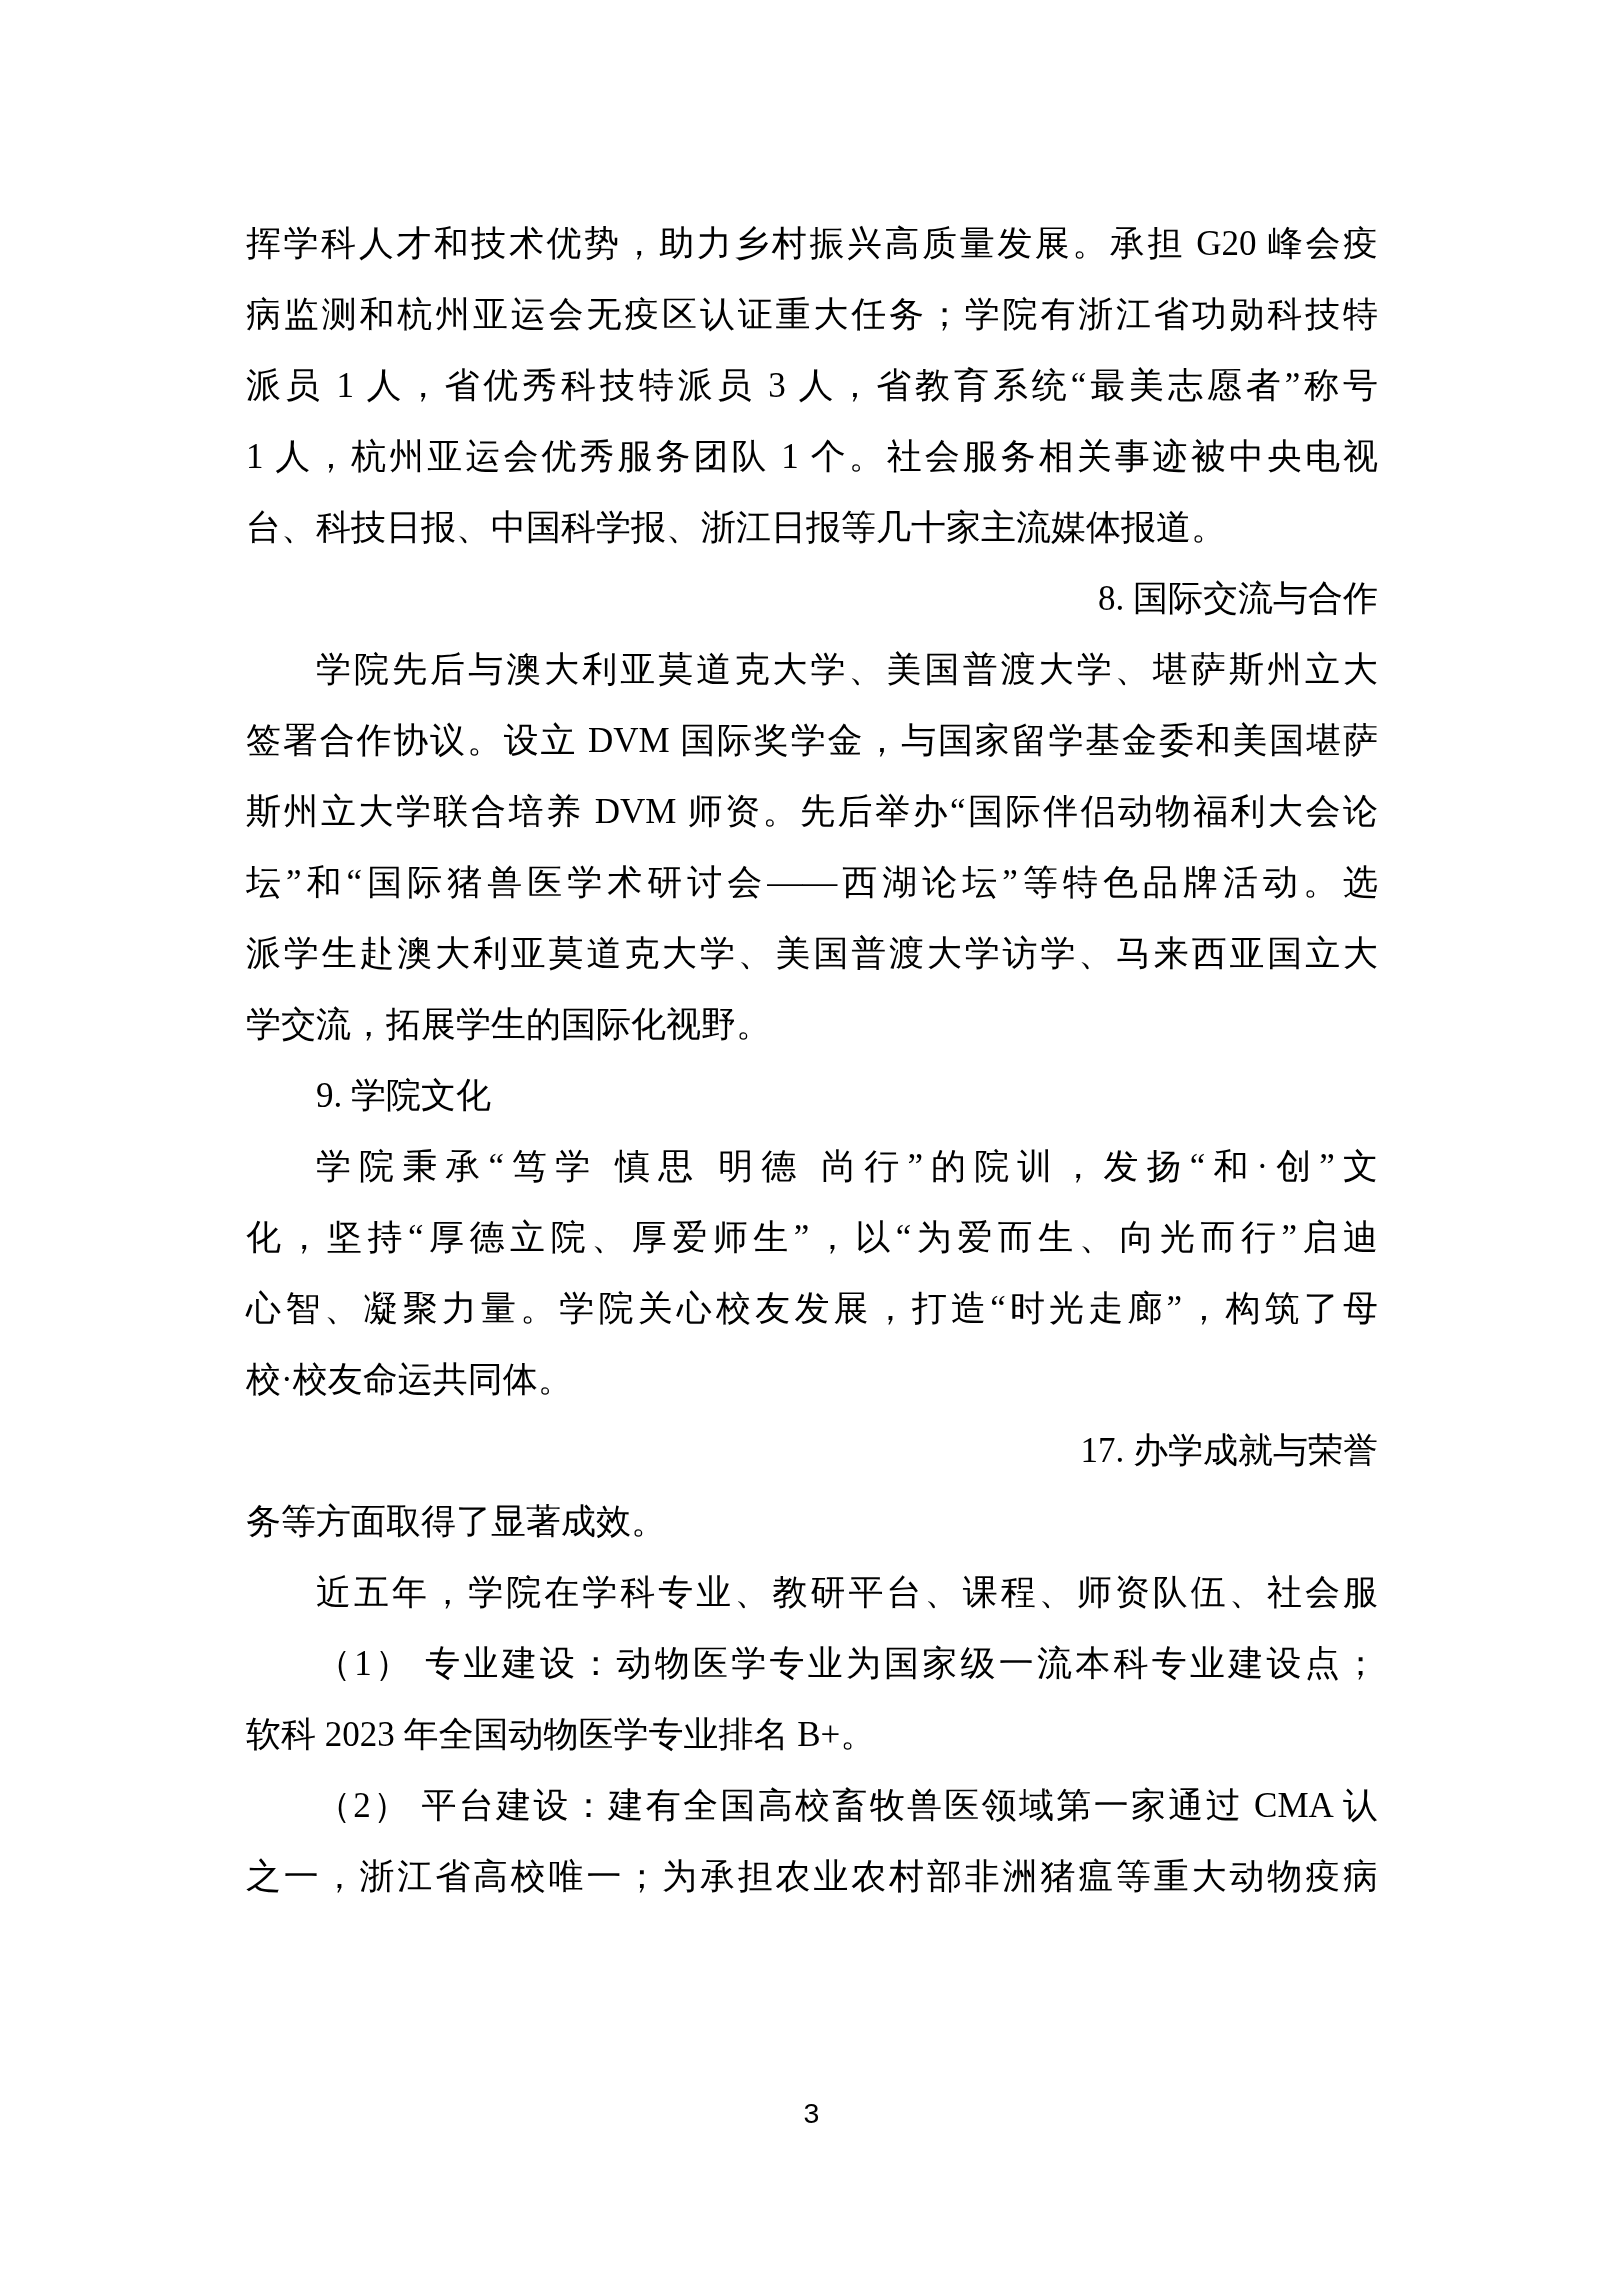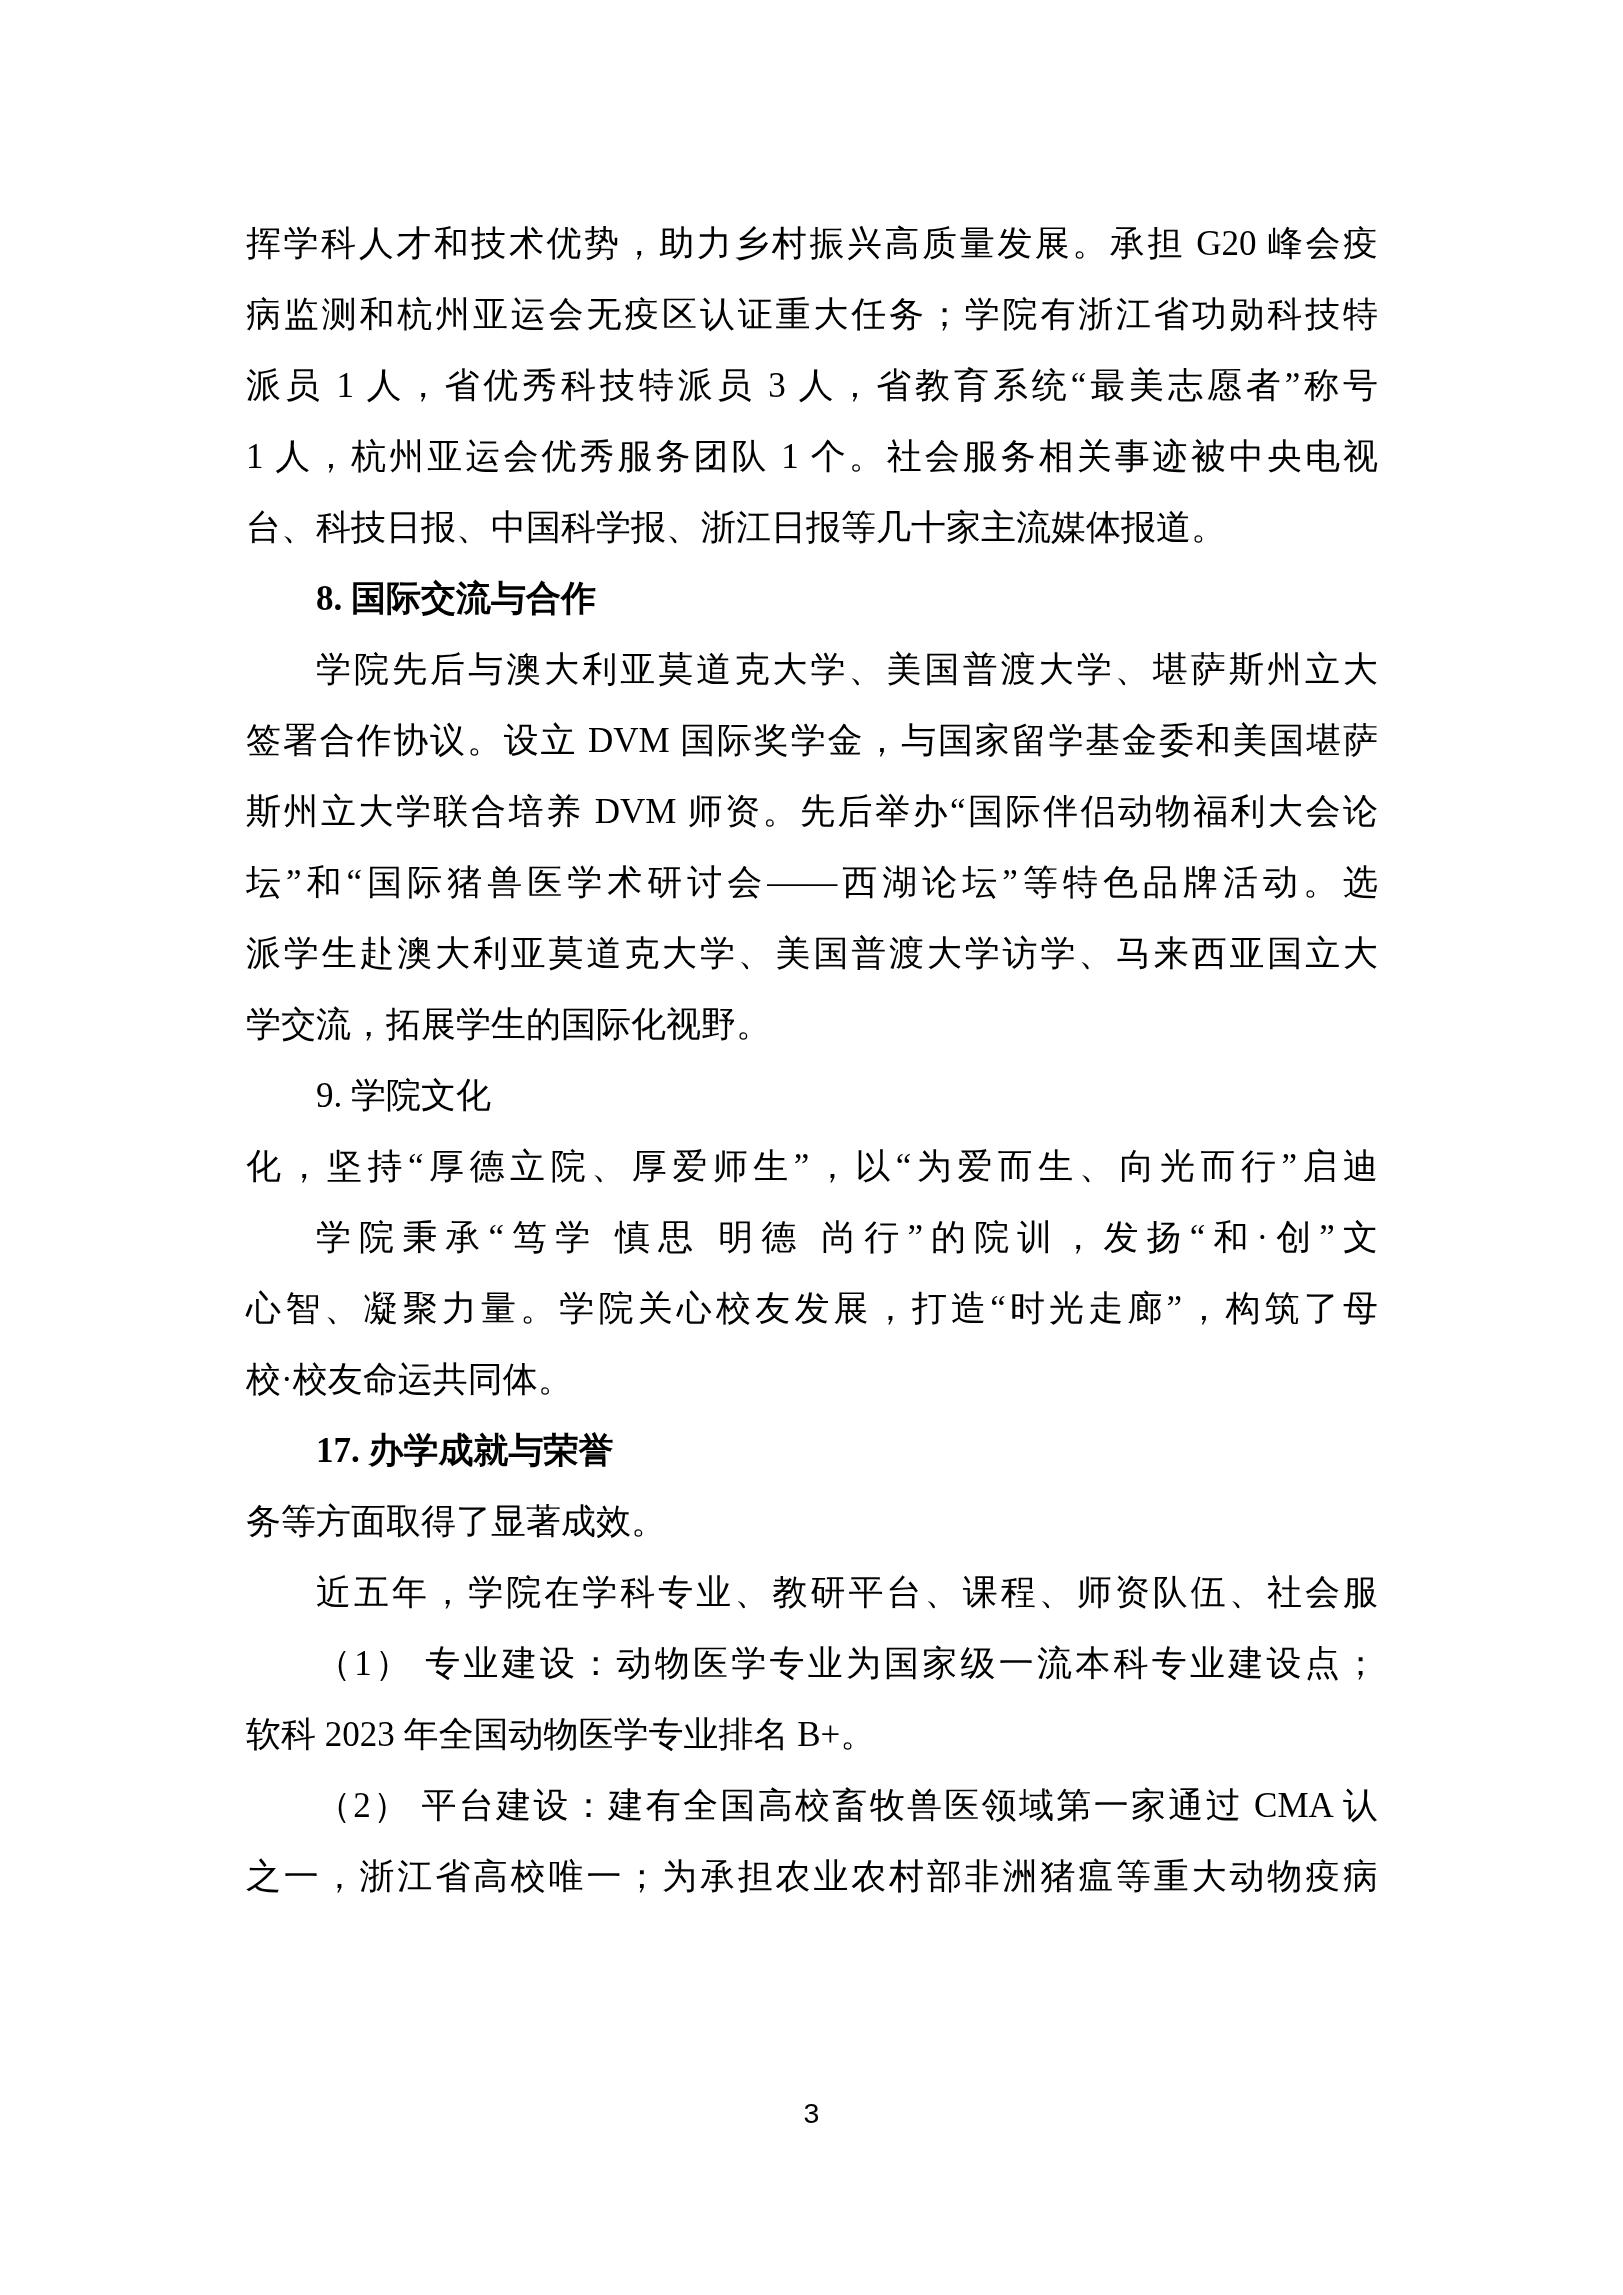--- a/index.html
+++ b/index.html
@@ -26,21 +26,21 @@
     text-align:left;
   }
   
   .j{
     white-space:normal;
     text-align:justify;
     text-align-last:justify;
     text-justify:inter-character;
   }
   .ind{ text-indent:70px; }
-  .bold{ font-weight:bold; }
+  .bold{ font-weight:normal;text-align:right; }
   .b{ font-weight:normal; }
   .footer{
     position:absolute;
     left:0;
     top:2093px;
     width:100%;
     text-align:center;
     font-size:28.5px;
     line-height:40px;
     font-family:"Liberation Sans","DejaVu Sans",sans-serif;
@@ -63,22 +63,22 @@
 
     <div class="ln j ind">学院先后与澳大利亚莫道克大学、美国普渡大学、堪萨斯州立大</div>
     <div class="ln j">签署合作协议。设立 DVM 国际奖学金，与国家留学基金委和美国堪萨</div>
     <div class="ln j">斯州立大学联合培养 DVM 师资。先后举办“国际伴侣动物福利大会论</div>
     <div class="ln j">坛”和“国际猪兽医学术研讨会——西湖论坛”等特色品牌活动。选</div>
     <div class="ln j">派学生赴澳大利亚莫道克大学、美国普渡大学访学、马来西亚国立大</div>
     <div class="ln">学交流，拓展学生的国际化视野。</div>
 
     <div class="ln ind">9. 学院文化</div>
 
+    <div class="ln j ind">学院秉承“笃学 慎思 明德 尚行”的院训，发扬“和·创”文</div>
     <div class="ln j">化，坚持“厚德立院、厚爱师生”，以“为爱而生、向光而行”启迪</div>
-    <div class="ln j ind">学院秉承“笃学 慎思 明德 尚行”的院训，发扬“和·创”文</div>
     <div class="ln j">心智、凝聚力量。学院关心校友发展，打造“时光走廊”，构筑了母</div>
     <div class="ln">校·校友命运共同体。</div>
 
     <div class="ln ind bold">17. 办学成就与荣誉</div>
 
     <div class="ln">务等方面取得了显著成效。</div>
     <div class="ln j ind">近五年，学院在学科专业、教研平台、课程、师资队伍、社会服</div>
 
     <div class="ln j ind"><span>（1） </span><span class="b">专业建设：</span><span>动物医学专业为国家级一流本科专业建设点；</span></div>
     <div class="ln">软科 2023 年全国动物医学专业排名 B+。</div>

